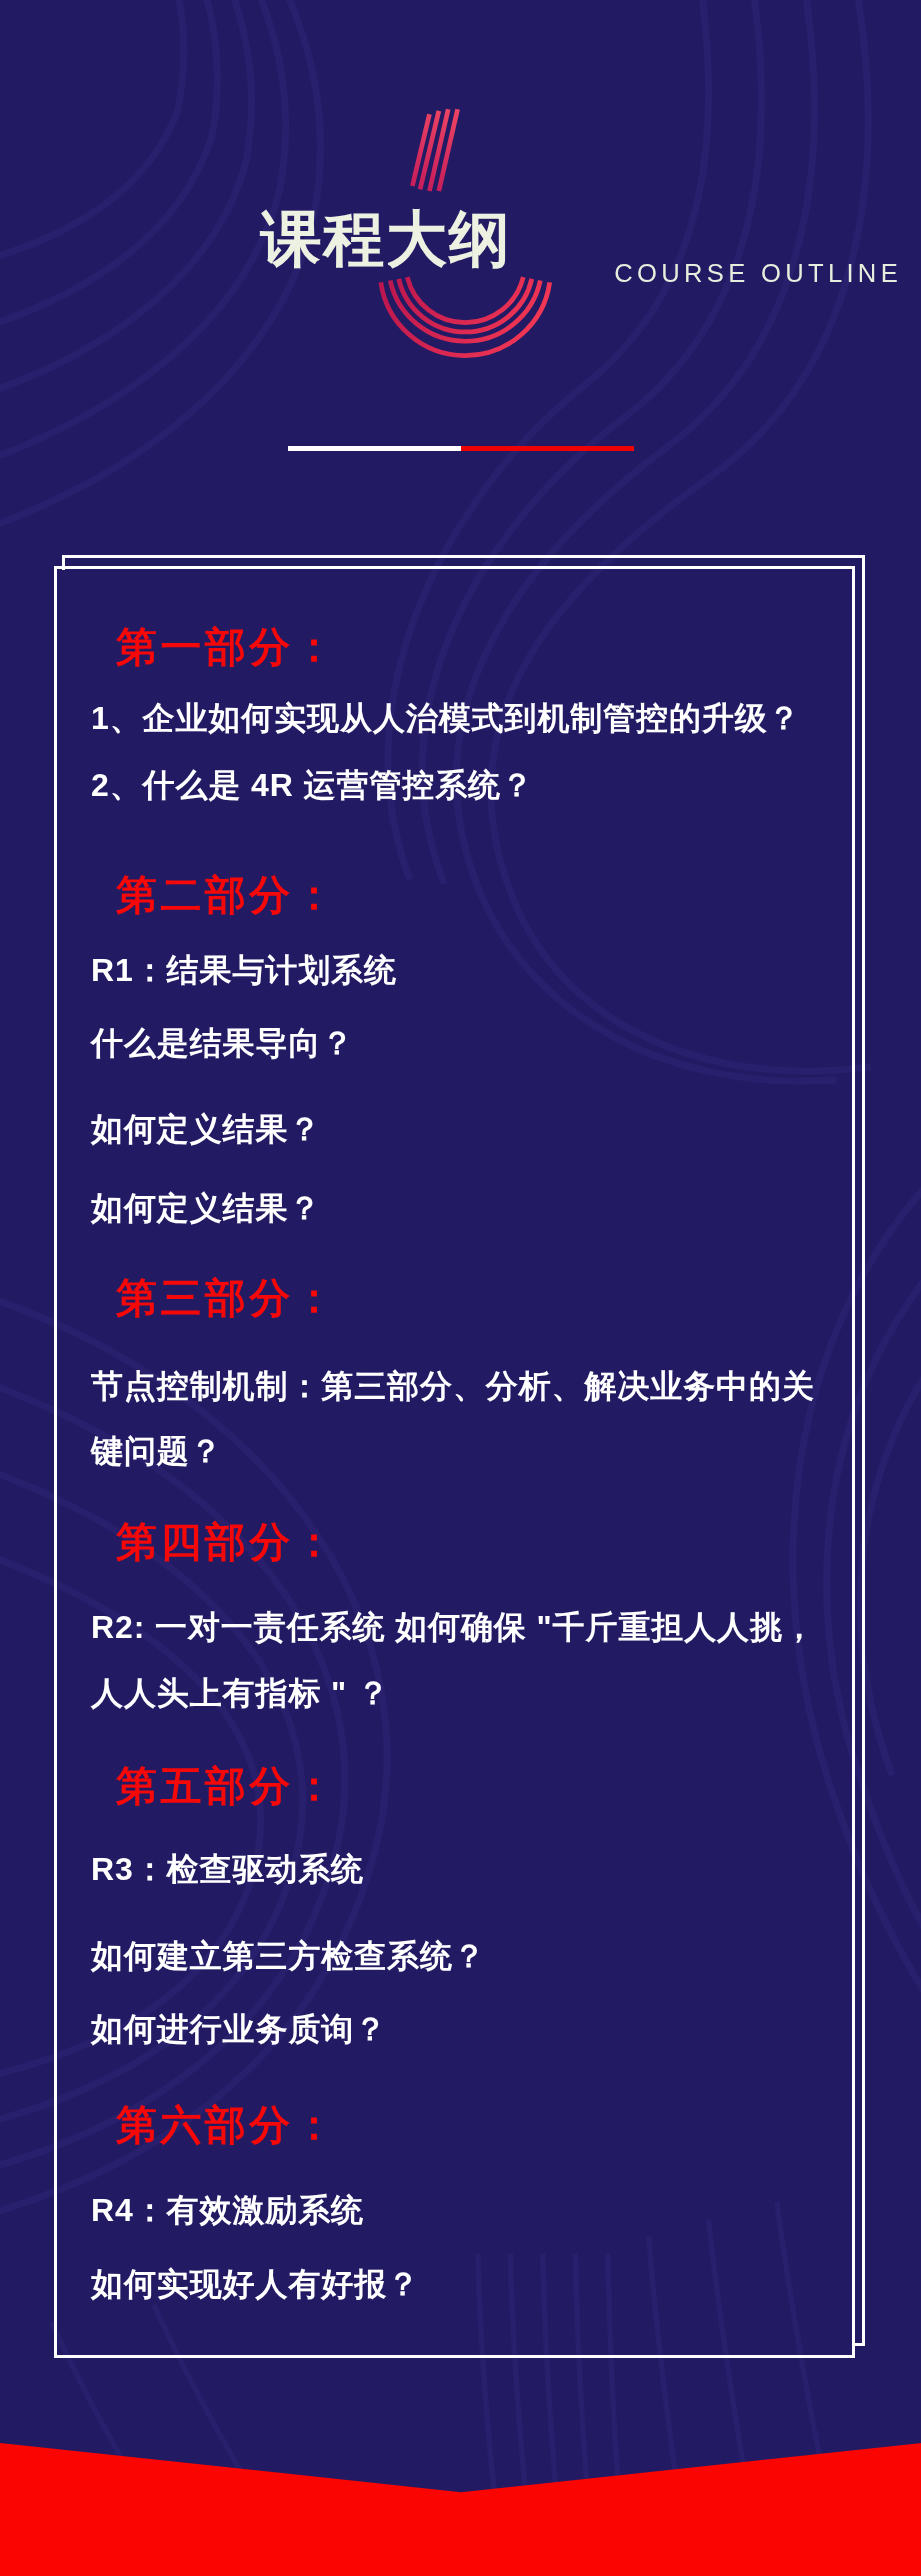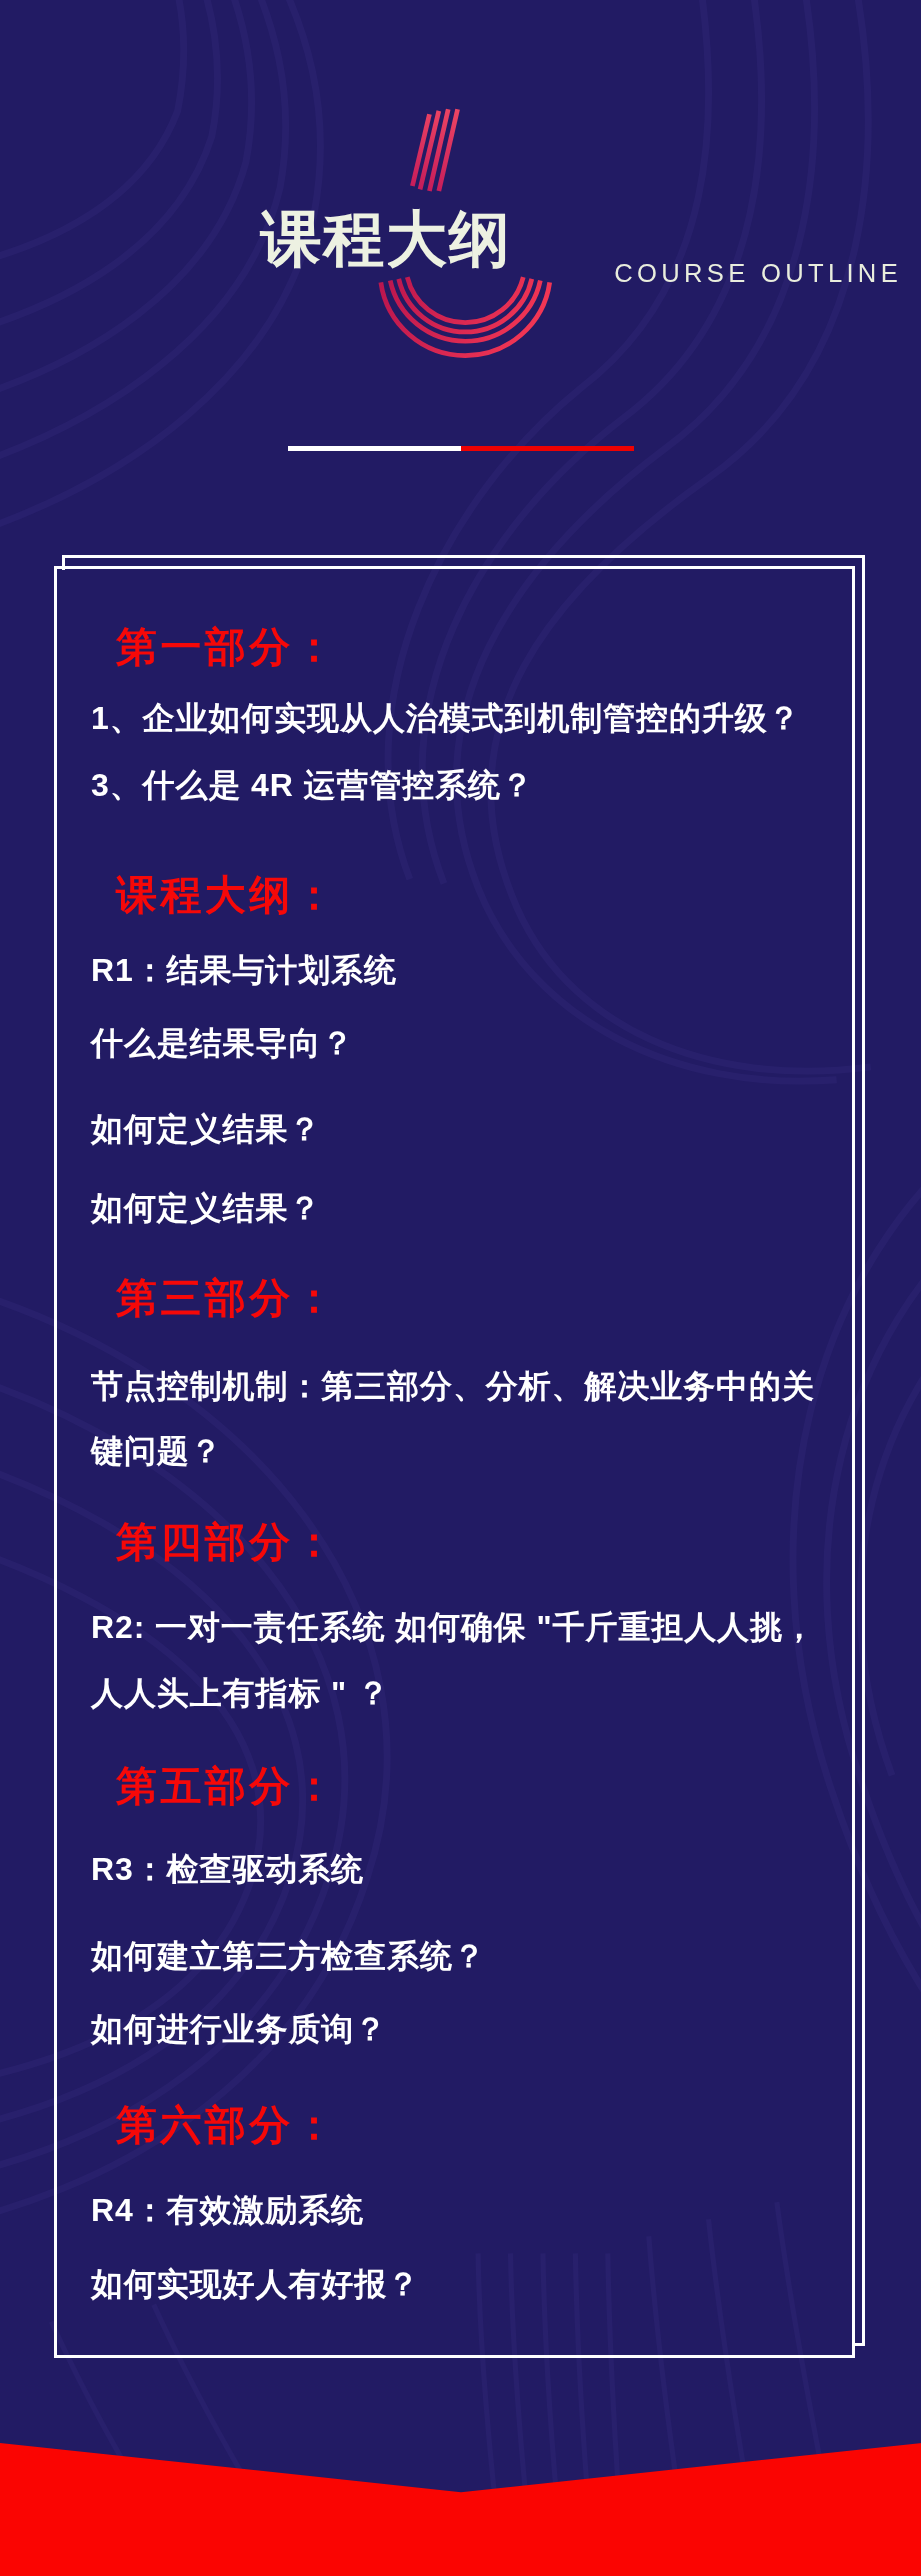--- a/index.html
+++ b/index.html
@@ -132,23 +132,23 @@
 <div class="abs divider-red"></div>
 
 <div class="abs frame-off off-top"></div>
 <div class="abs frame-off off-right"></div>
 <div class="abs frame-off off-left-stub"></div>
 <div class="abs frame-off off-bottom-stub"></div>
 <div class="abs frame-main"></div>
 
 <div class="abs sec-heading" style="top:623px">第一部分：</div>
 <div class="abs sec-line" style="top:699px">1、企业如何实现从人治模式到机制管控的升级？</div>
-<div class="abs sec-line" style="top:766px">3、什么是 4R 运营管控系统？</div>
+<div class="abs sec-line" style="top:766px">2、什么是 4R 运营管控系统？</div>
 
-<div class="abs sec-heading" style="top:871px">课程大纲：</div>
+<div class="abs sec-heading" style="top:871px">第二部分：</div>
 <div class="abs sec-line" style="top:951px">R1：结果与计划系统</div>
 <div class="abs sec-line" style="top:1024px">什么是结果导向？</div>
 <div class="abs sec-line" style="top:1110px">如何定义结果？</div>
 <div class="abs sec-line" style="top:1189px">如何定义结果？</div>
 
 <div class="abs sec-heading" style="top:1274px">第三部分：</div>
 <div class="abs sec-line" style="top:1367px">节点控制机制：第三部分、分析、解决业务中的关</div>
 <div class="abs sec-line" style="top:1432px">键问题？</div>
 
 <div class="abs sec-heading" style="top:1518px">第四部分：</div>

